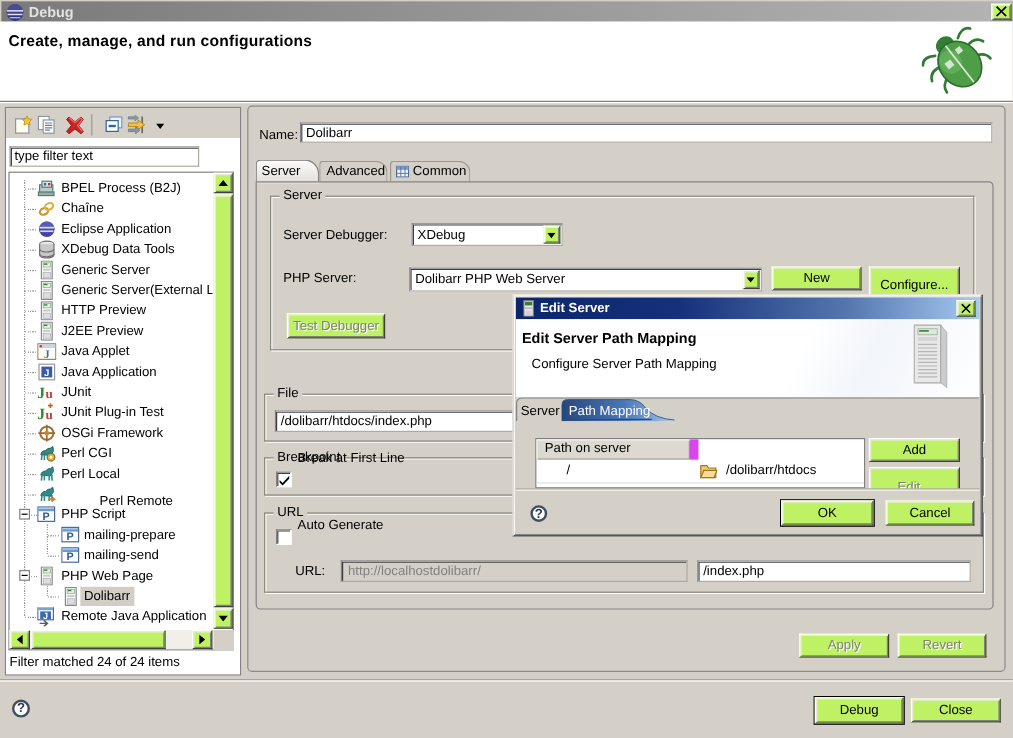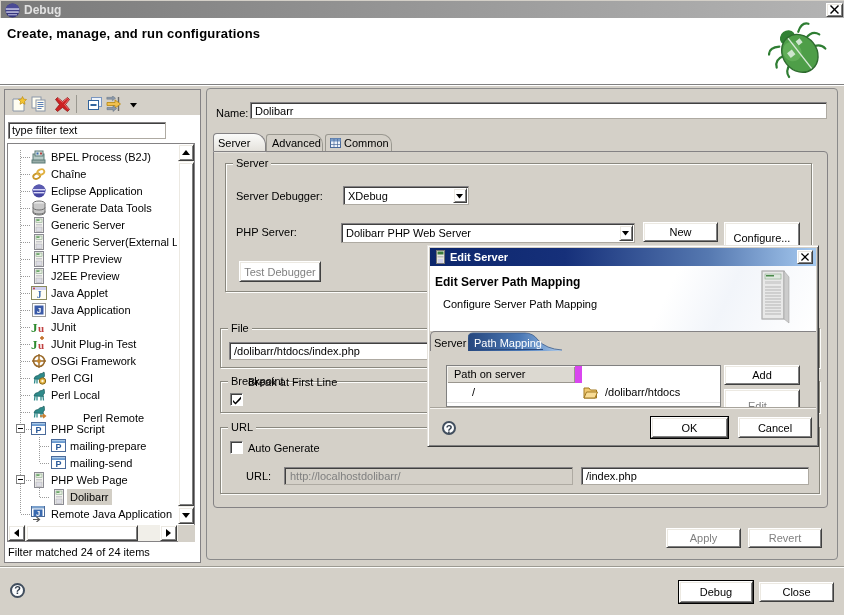--- a/index.html
+++ b/index.html
@@ -1,20 +1,20 @@
 <!DOCTYPE html>
 <html><head>
 <meta charset="utf-8">
 <style>
 * { margin:0; padding:0; box-sizing:border-box; }
 html,body { width:844px; height:615px; }
 body { font-family:"Liberation Sans", sans-serif; font-size:11px; color:#000; background:#d4d0c8; position:relative; overflow:hidden; }
 .abs { position:absolute; }
 
-.raised { background:#ffffff; border:1px solid; border-color:#ffffff #404040 #404040 #ffffff; box-shadow:inset 1px 1px 0 #ece9e2, inset -1px -1px 0 #808080; }
+.raised { background:#bef264; border:1px solid; border-color:#ffffff #404040 #404040 #ffffff; box-shadow:inset 1px 1px 0 #ece9e2, inset -1px -1px 0 #808080; }
 .sunken { background:#fff; border:1px solid; border-color:#848284 #aeaaa2 #aeaaa2 #848284; box-shadow:inset 1px 1px 0 #404040; }
 .btn { display:flex; align-items:center; justify-content:center; font-size:11px; }
 .btn.dis { color:#808080; text-shadow:1px 1px 0 #fff; }
 .group { border:1px solid #8a887f; box-shadow:1px 1px 0 #fdfdfb, inset 1px 1px 0 #fdfdfb; }
 .glabel { position:absolute; top:-7px; left:7px; background:#d4d0c8; padding:0 3px; font-size:11px; }
 .cb { width:13px; height:13px; background:#fff; border:1px solid; border-color:#808080 #fff #fff #808080; box-shadow:inset 1px 1px 0 #404040; position:absolute; }
 </style>
 </head>
 <body>
 
@@ -263,21 +263,21 @@
     <use href="#tower"></use>
   </svg>
 <svg class="abs" style="left:31px;top:506px" width="16" height="16" viewBox="0 0 16 16">
     <use href="#jwin" transform="translate(0,-1)"></use>
     <path d="M2 13.5 h6 m-2.5-2.5 l3 2.5 -3 2.5" stroke="#5a5a5a" stroke-width="1.2" fill="none"></path>
   </svg>
 
 <div class="abs" style="left:51px;top:151px;">BPEL Process (B2J)</div>
 <div class="abs" style="left:51px;top:168px;">Chaîne</div>
 <div class="abs" style="left:51px;top:185px;">Eclipse Application</div>
-<div class="abs" style="left:51px;top:202px;">Generate Data Tools</div>
+<div class="abs" style="left:51px;top:202px;">XDebug Data Tools</div>
 <div class="abs" style="left:51px;top:219px;">Generic Server</div>
 <div class="abs" style="left:51px;top:236px;width:126px;overflow:hidden;white-space:nowrap;">Generic Server(External La</div>
 <div class="abs" style="left:51px;top:253px;">HTTP Preview</div>
 <div class="abs" style="left:51px;top:270px;">J2EE Preview</div>
 <div class="abs" style="left:51px;top:287px;">Java Applet</div>
 <div class="abs" style="left:51px;top:304px;">Java Application</div>
 <div class="abs" style="left:51px;top:321px;">JUnit</div>
 <div class="abs" style="left:51px;top:338px;">JUnit Plug-in Test</div>
 <div class="abs" style="left:51px;top:355px;">OSGi Framework</div>
 <div class="abs" style="left:51px;top:372px;">Perl CGI</div>
@@ -368,21 +368,21 @@
 <div class="cb" style="left:230px;top:393px;"></div>
 <svg class="abs" style="left:232px;top:396px" width="10" height="9" viewBox="0 0 10 9">
     <path d="M1 4 L3.5 6.5 L9 0.5 L9 3 L3.5 8.5 L1 6 Z" fill="#000"></path>
   </svg>
 <div class="abs" style="left:248px;top:376px;">Break at First Line</div>
 
 <div class="group abs" style="left:220px;top:427px;width:600px;height:67px;">
     <div class="glabel">URL</div>
   </div>
 <div class="cb" style="left:230px;top:441px;"></div>
-<div class="abs" style="left:248px;top:442px;">Auto Generate</div>
+<div class="abs" style="left:248px;top:432px;">Auto Generate</div>
 <div class="abs" style="left:246px;top:470px;">URL:</div>
 <div class="sunken abs" style="left:284px;top:467px;width:289px;height:18px;background:#d4d0c8;"></div>
 <div class="abs" style="left:290px;top:470px;color:#808080;">http://localhostdolibarr/</div>
 <div class="sunken abs" style="left:581px;top:467px;width:228px;height:18px;"></div>
 <div class="abs" style="left:586px;top:470px;">/index.php</div>
 
 <div class="raised btn dis abs" style="left:666px;top:528px;width:75px;height:20px;">Apply</div>
 <div class="raised btn dis abs" style="left:748px;top:528px;width:74px;height:20px;">Revert</div>
 
 <div class="abs" style="left:427px;top:245px;width:392px;height:202px;background:#d4d0c8;border:1px solid;border-color:#e6e3dd #3a3a3a #3a3a3a #e6e3dd;box-shadow:inset 1px 1px 0 #fff, inset -1px -1px 0 #808080;"></div>

